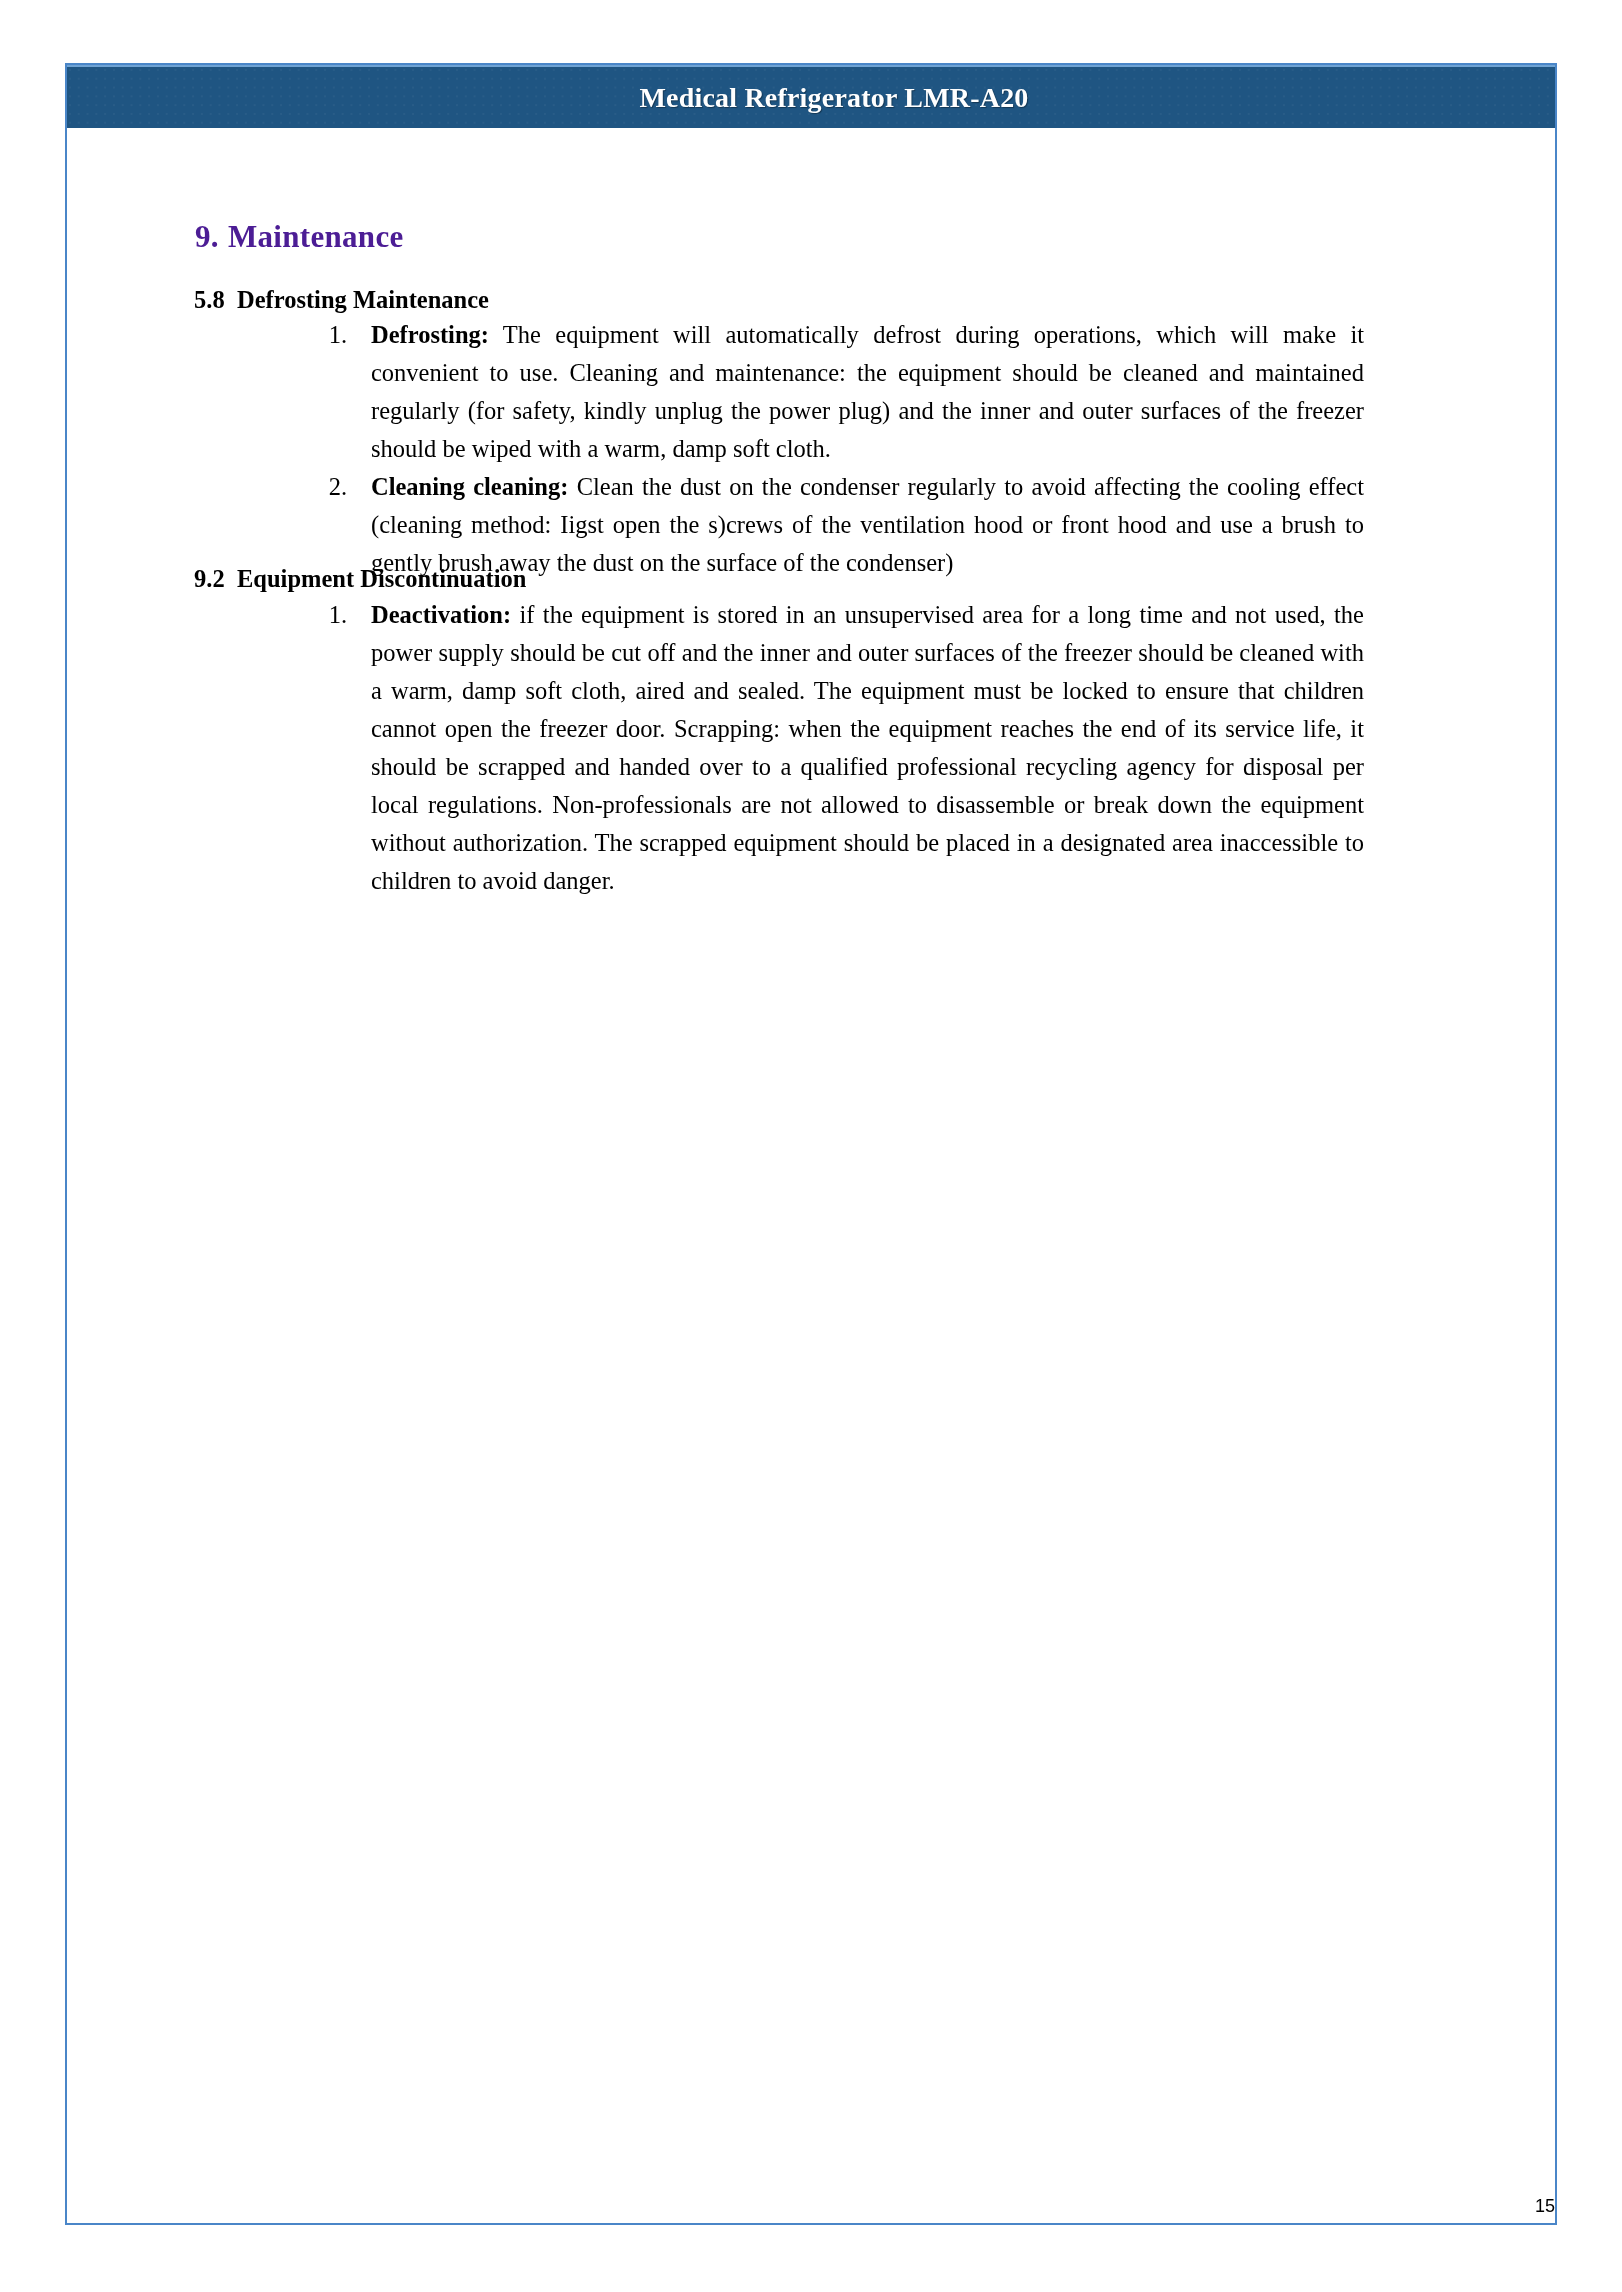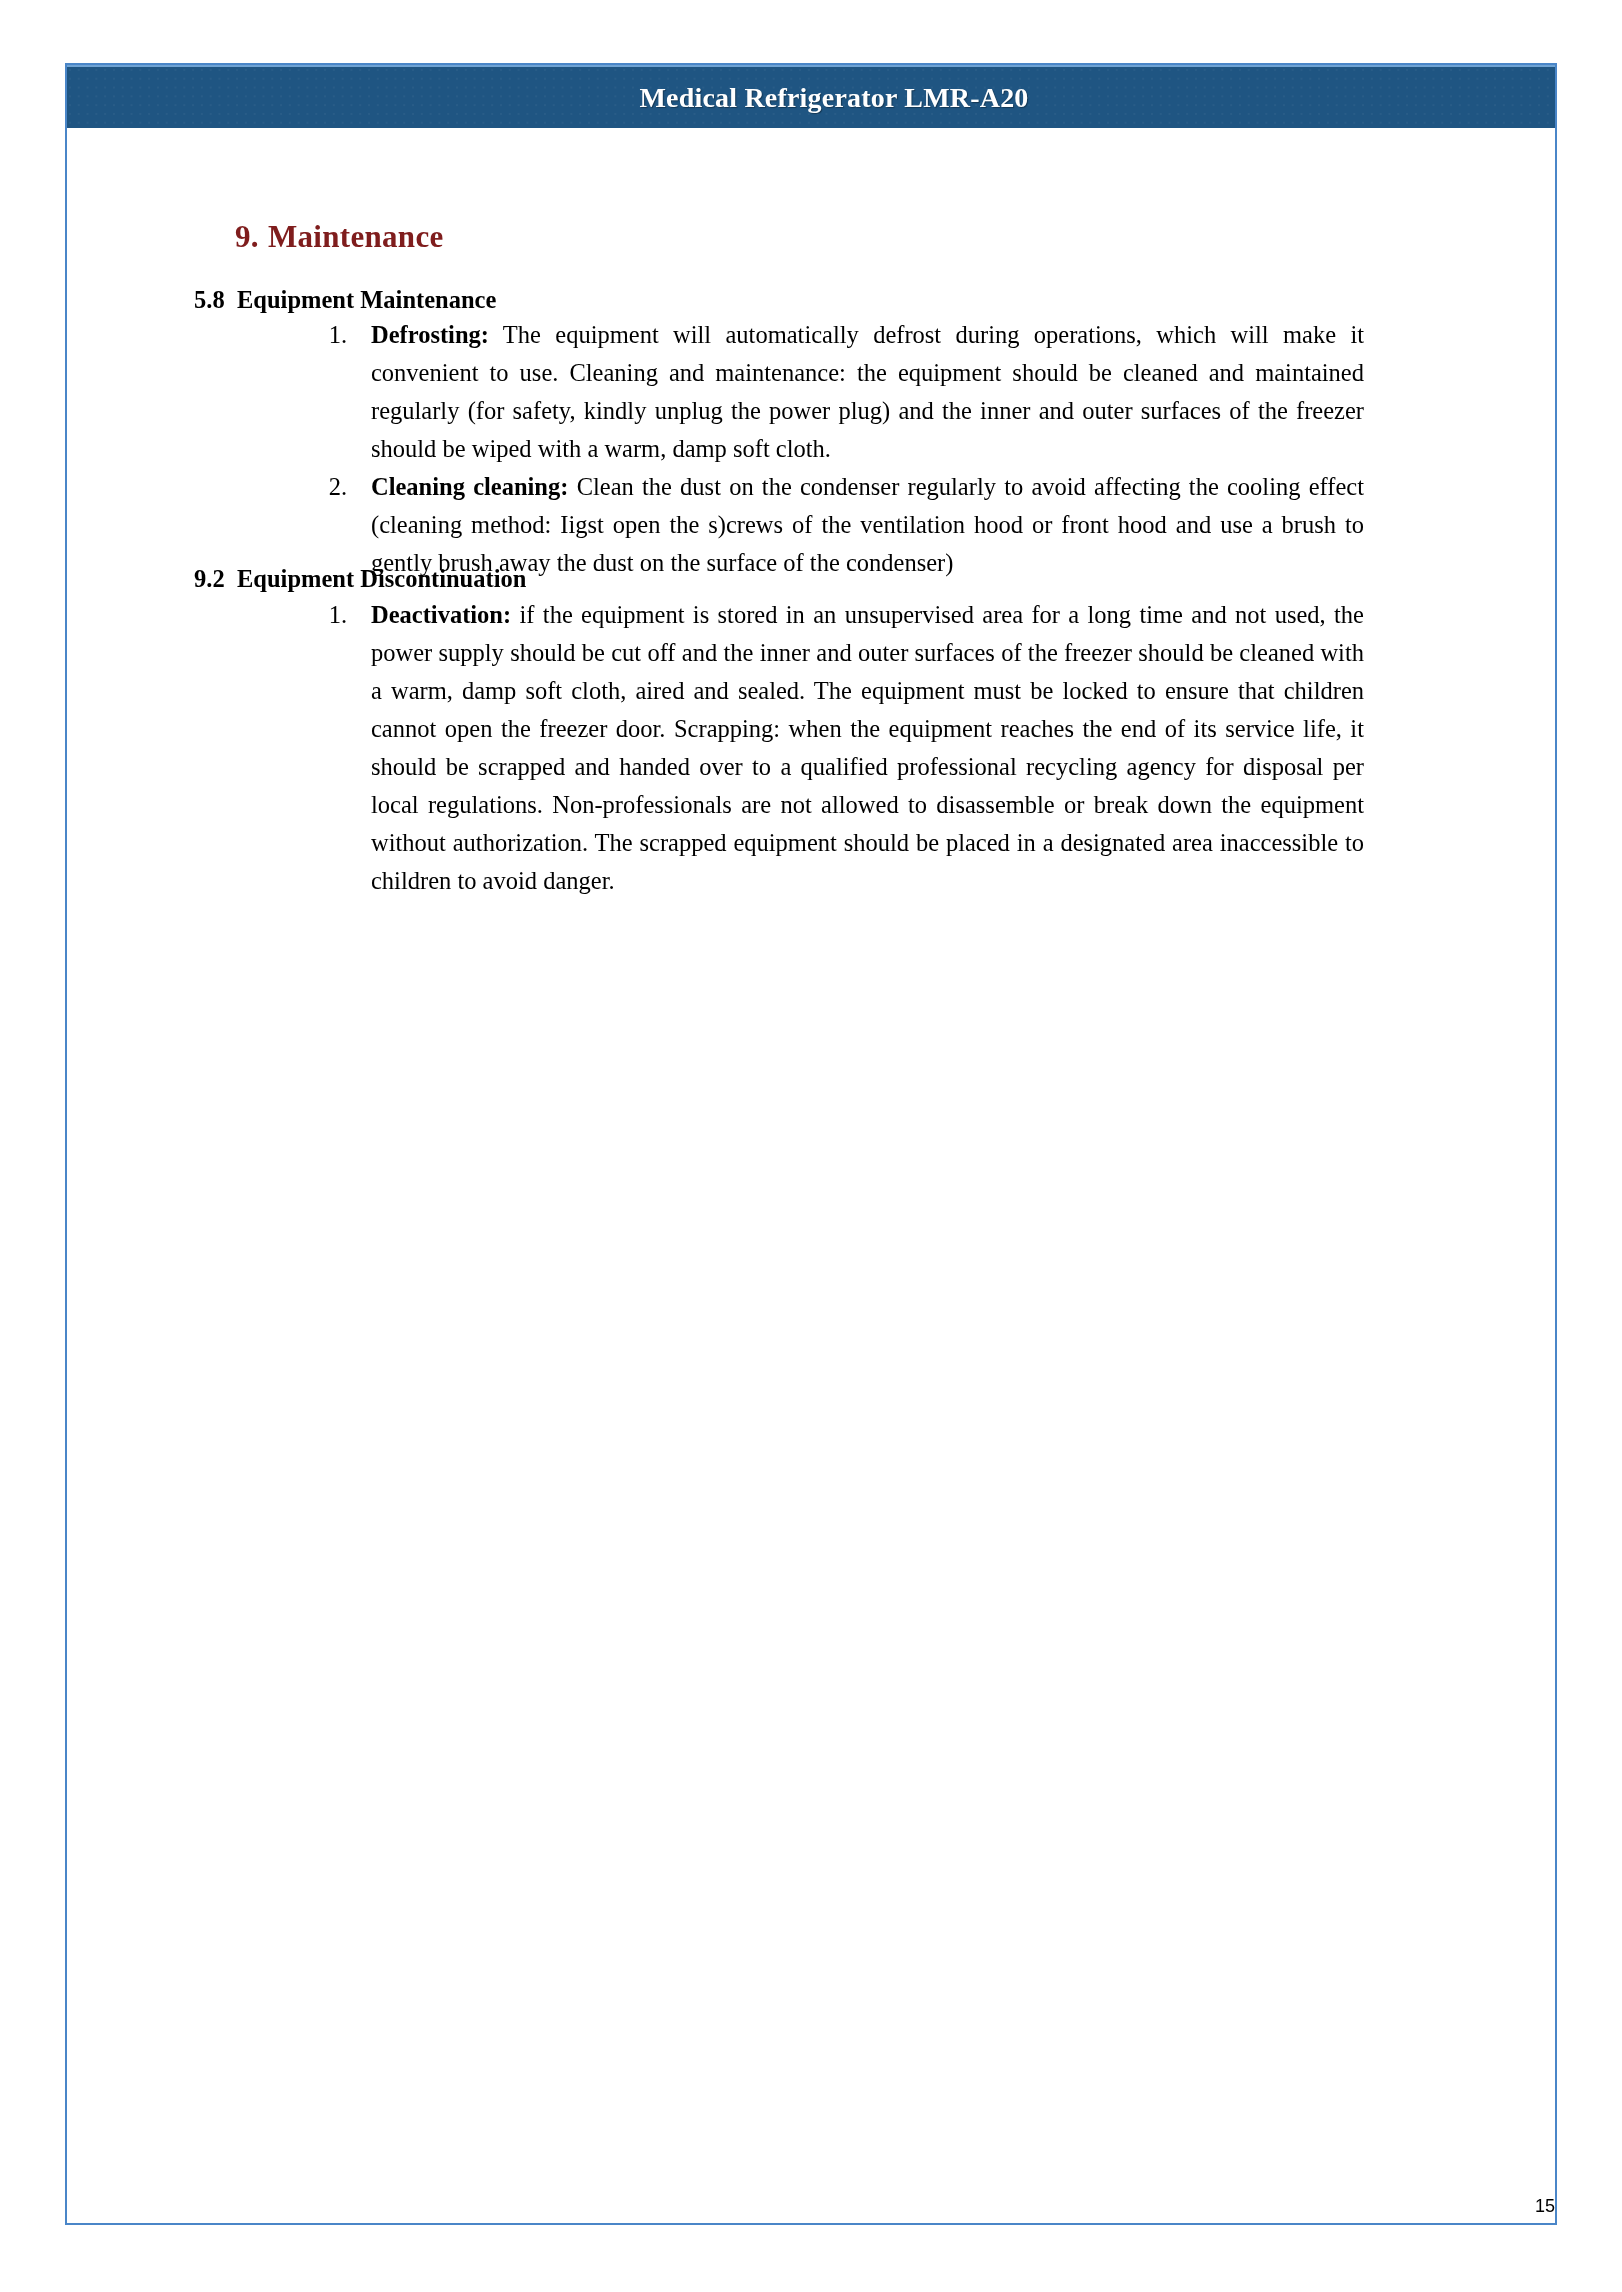--- a/index.html
+++ b/index.html
@@ -66,24 +66,23 @@
     padding: 0;
   }
 
   
   .section-heading {
     position: absolute;
     left: 128px;
     top: 91px;
     font-size: 31px;
     font-weight: bold;
-    color: #7f1d1d;
+    color: #4c1d95;
     letter-spacing: 0.3px;
     white-space: nowrap;
-    margin-left: 40px;
   }
   .section-heading .num {
     display: inline-block;
     width: 33px;
   }
 
   .sub-heading {
     position: absolute;
     left: 127px;
     font-size: 24.5px;
@@ -162,21 +161,21 @@
     <div class="header-title">Medical Refrigerator LMR-A20</div>
   </div>
 
   <div class="content">
 
     <div class="section-heading">
       <span class="num">9.</span><span>Maintenance</span>
     </div>
 
     <div class="sub-heading" id="subheading-91">
-      <span class="num">5.8</span><span>Equipment Maintenance</span>
+      <span class="num">5.8</span><span>Defrosting Maintenance</span>
     </div>
 
     <div class="list-block" id="list-91">
 
       <div class="list-item">
         <span class="item-marker">1.</span>
         <div class="item-text">
           <span class="lead">Defrosting:</span><span> The equipment will automatically defrost during operations, which will make it convenient to use. Cleaning and maintenance: the equipment should be cleaned and maintained regularly (for safety, kindly unplug the power plug) and the inner and outer surfaces of the freezer should be wiped with a warm, damp soft cloth.</span>
         </div>
       </div>

